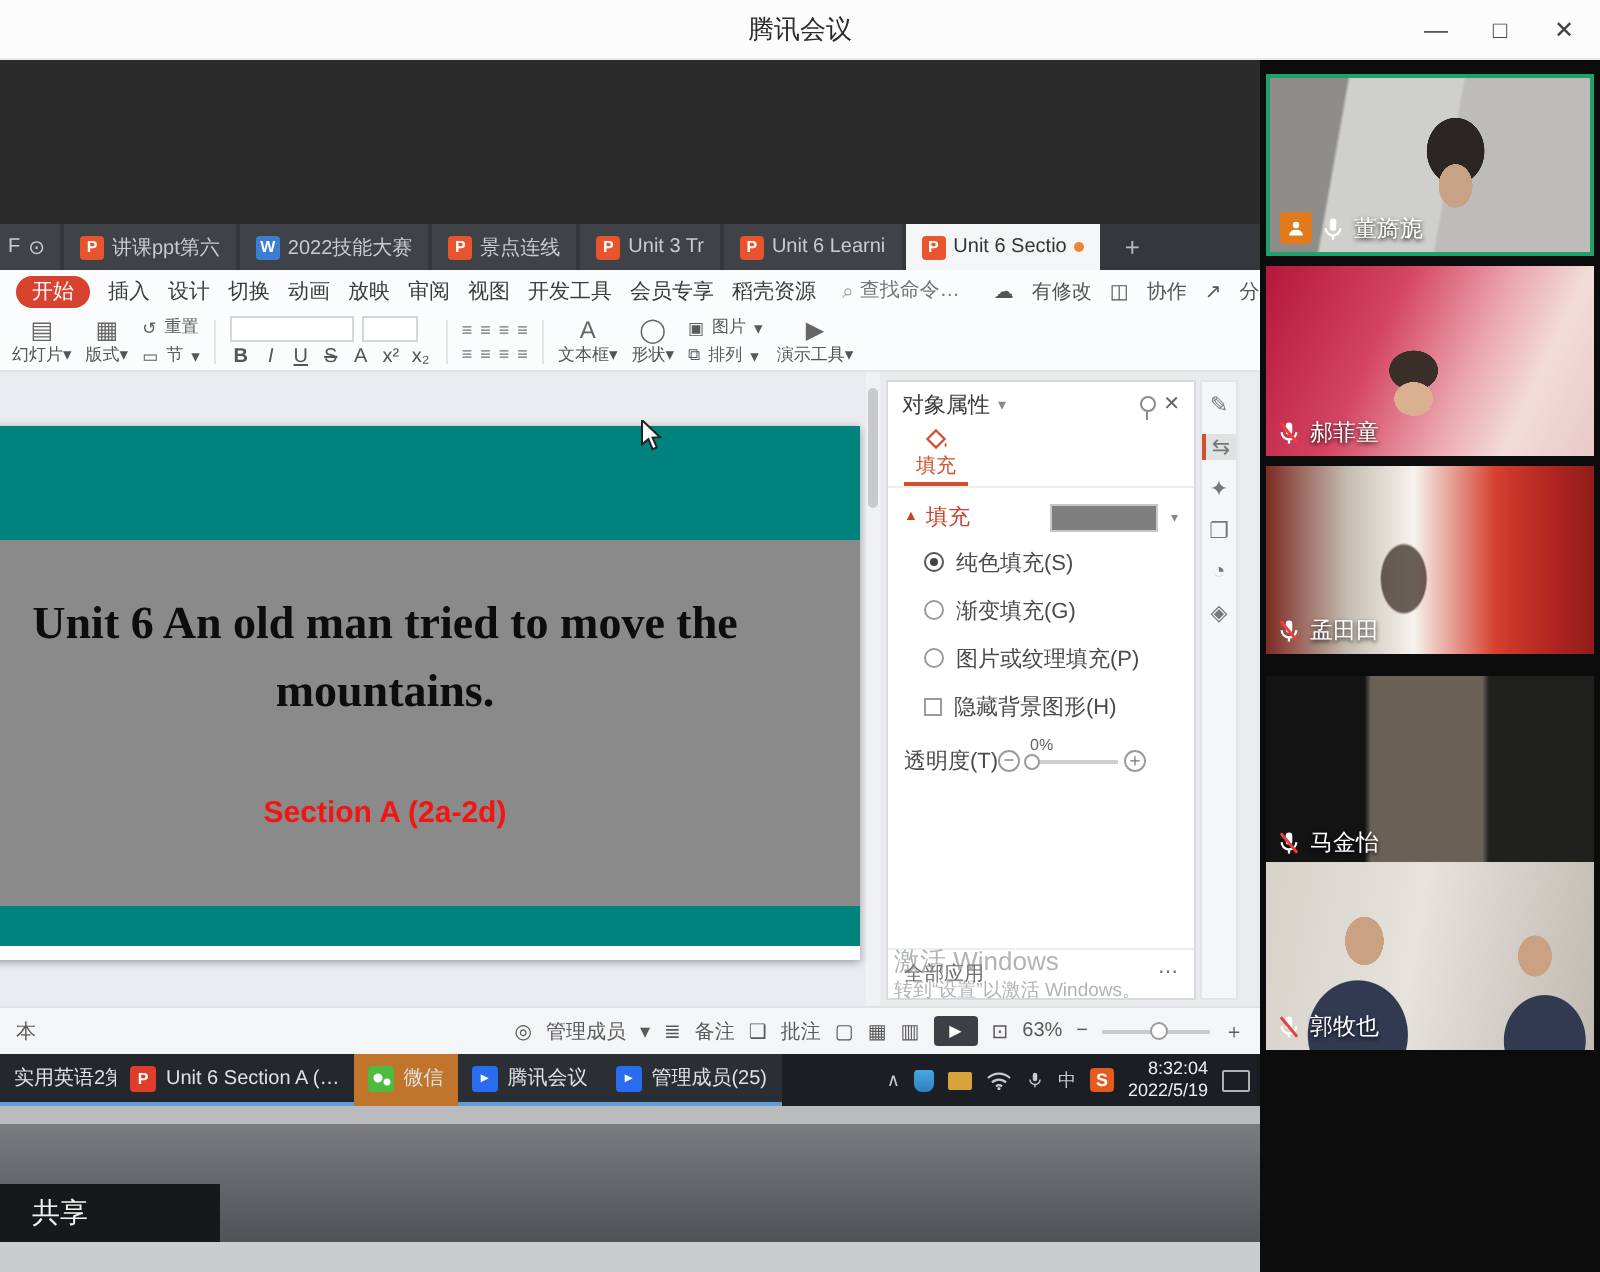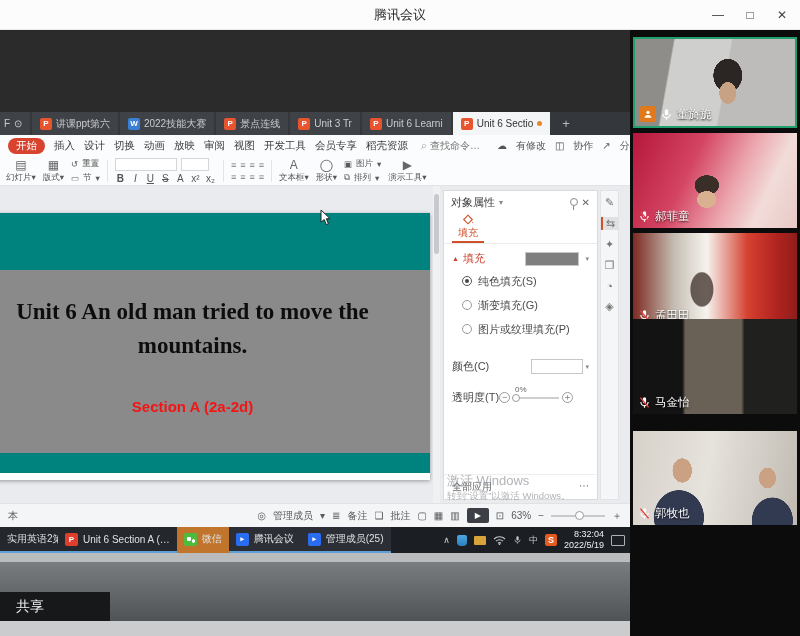--- a/index.html
+++ b/index.html
@@ -172,21 +172,21 @@
     background:radial-gradient(14px 18px at 58% 62%, #c8a284 0 60%, transparent 61%),
                radial-gradient(26px 30px at 58% 42%, #2b2524 0 55%, transparent 56%),
                linear-gradient(100deg,#8f8d89 0 22%,#cfcfcd 23% 55%,#bdbcba 56% 100%); }
   .tile2 { top:103px; height:95px;
     background:radial-gradient(16px 14px at 45% 70%, #d9b090 0 60%, transparent 61%),
                radial-gradient(22px 18px at 45% 55%, #3a2e28 0 55%, transparent 56%),
                linear-gradient(115deg,#b5173b,#d44463 35%,#eba4ac 60%,#f2dcd9 78%,#e8c9c6); }
   .tile3 { top:203px; height:94px;
     background:radial-gradient(20px 30px at 42% 60%, rgba(60,45,40,.75) 0 55%, transparent 60%),
                linear-gradient(90deg,#7d2a23,#c5bdb2 25%,#f6f3ee 45%,#d5402f 70%,#b02320 88%,#8f1d1a); }
-  .tile4 { top:289px; height:95px;
+  .tile4 { top:308px; height:95px;
     background:linear-gradient(90deg,#131313 0 30%,#6a6156 32% 66%,#20201f 68% 100%); }
   .tile5 { top:401px; height:94px;
     background:radial-gradient(16px 20px at 30% 42%, #caa183 0 60%, transparent 61%),
                radial-gradient(14px 17px at 82% 50%, #caa183 0 60%, transparent 61%),
                radial-gradient(55px 60px at 28% 92%, #323a52 0 45%, transparent 46%),
                radial-gradient(45px 50px at 85% 95%, #323a52 0 45%, transparent 46%),
                linear-gradient(100deg,#d6d1c9,#e6e2dc 45%,#c0bab2); }
   .tile6 { top:500px; height:98px;
     background:radial-gradient(15px 13px at 48% 40%, #d7ae8e 0 60%, transparent 61%),
                radial-gradient(20px 16px at 48% 28%, #35291f 0 55%, transparent 56%),
@@ -398,24 +398,23 @@
             <span>纯色填充(S)</span>
           </div>
           <div class="optrow">
             <span class="radio"></span>
             <span>渐变填充(G)</span>
           </div>
           <div class="optrow">
             <span class="radio"></span>
             <span>图片或纹理填充(P)</span>
           </div>
-          <div class="colorrow">
-            <span>颜色(C)</span>
-            <span class="sw2"></span>
-            <span class="dd">▾</span>
+          <div class="optrow">
+            <span class="check"></span>
+            <span>隐藏背景图形(H)</span>
           </div>
           <div class="transrow">
             <span>透明度(T)</span>
             <span class="mini-circ">−</span>
             <span class="hslider">
               <span class="pv">0%</span>
               <span class="knob"></span>
             </span>
             <span class="mini-circ">＋</span>
           </div>

